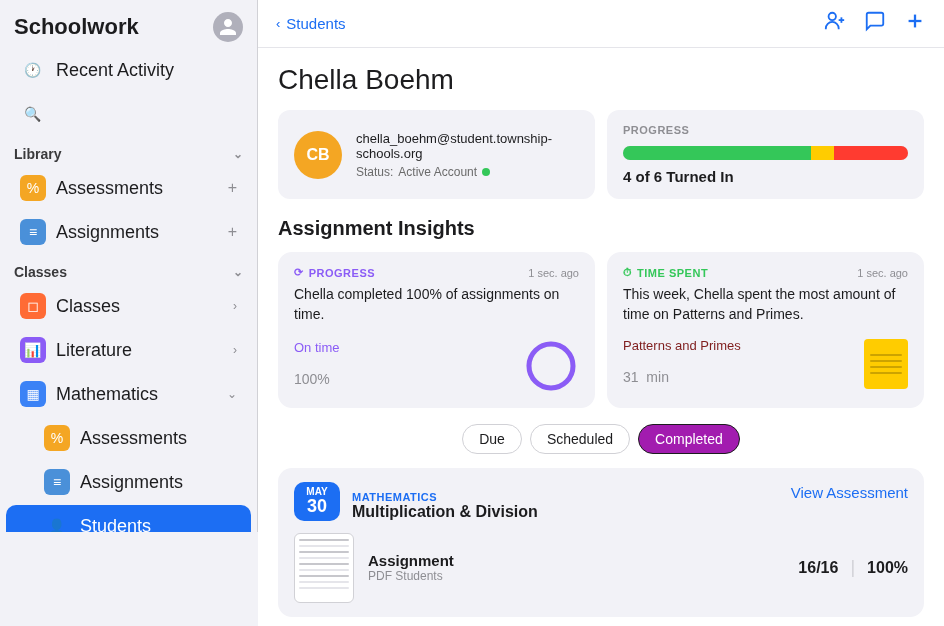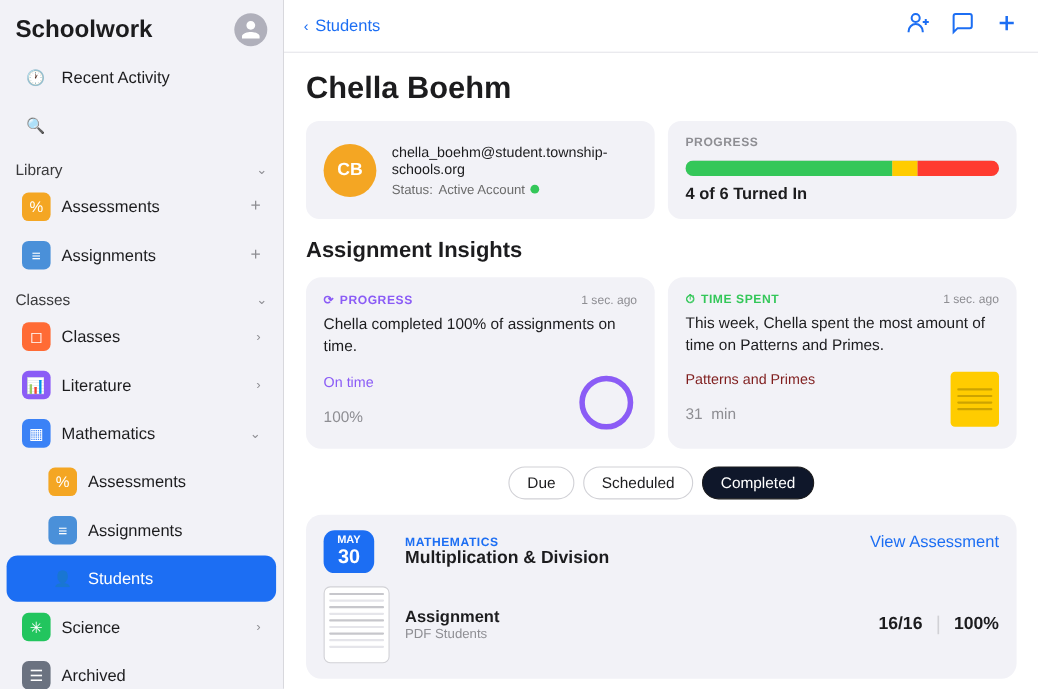--- a/index.html
+++ b/index.html
@@ -13,21 +13,21 @@
     }
 
     
     .sidebar {
       width: 258px;
       min-width: 258px;
       background: #f2f2f7;
       display: flex;
       flex-direction: column;
       border-right: 1px solid #d1d1d6;
-      height: 626px;
+      height: 532px;
       overflow-y: auto;
     }
     .sidebar-header {
       display: flex;
       align-items: center;
       justify-content: space-between;
       padding: 12px 14px 6px 14px;
     }
     .sidebar-title {
       font-size: 22px;
@@ -64,35 +64,35 @@
     .sidebar-item .item-icon {
       width: 26px;
       height: 26px;
       border-radius: 6px;
       display: flex;
       align-items: center;
       justify-content: center;
       font-size: 14px;
       flex-shrink: 0;
     }
-    .sidebar-item .item-label { flex: 1; font-size: 15px; }
+    .sidebar-item .item-label { flex: 1; font-size: 18px; }
     .sidebar-item .item-chevron { font-size: 12px; color: #8e8e93; }
     .sidebar-item .item-plus {
       font-size: 16px;
       color: #8e8e93;
       cursor: pointer;
     }
 
     .sidebar-section-header {
       display: flex;
       align-items: center;
       justify-content: space-between;
       padding: 10px 14px 4px 14px;
       font-size: 14px;
-      font-weight: 400;
+      font-weight: 700;
       color: #3a3a3c;
     }
     .sidebar-section-header .chevron { font-size: 12px; color: #8e8e93; }
 
     .sub-item {
       padding-left: 38px;
     }
 
     
     .icon-clock { background: transparent; color: #8e8e93; }
@@ -139,21 +139,21 @@
       font-size: 18px;
     }
     .topbar-right span { cursor: pointer; }
 
     .page-content {
       padding: 16px 20px;
       flex: 1;
     }
     .page-title {
       font-size: 28px;
-      font-weight: 700;
+      font-weight: 400;
       color: #1c1c1e;
       margin-bottom: 14px;
     }
 
     
     .info-row {
       display: flex;
       gap: 12px;
       margin-bottom: 18px;
     }
@@ -318,41 +318,41 @@
     .filter-btn {
       padding: 6px 16px;
       border-radius: 20px;
       border: 1.5px solid #d1d1d6;
       background: #fff;
       font-size: 14px;
       cursor: pointer;
       color: #1c1c1e;
     }
     .filter-btn.active {
-      background: #0f172a;
+      background: #a21caf;
       color: #fff;
       border-color: #1c1c1e;
     }
 
     
     .assignment-item {
       background: #f2f2f7;
       border-radius: 14px;
       padding: 14px 16px;
     }
     .assignment-header {
       display: flex;
       align-items: flex-start;
       justify-content: space-between;
       margin-bottom: 12px;
     }
     .assignment-left {
       display: flex;
-      align-items: center;
-      gap: 28px;
+      align-items: flex-end;
+      gap: 12px;
     }
     .date-badge {
       background: #1c6ef3;
       color: #fff;
       border-radius: 10px;
       padding: 4px 8px;
       text-align: center;
       min-width: 46px;
     }
     .date-month { font-size: 10px; font-weight: 600; text-transform: uppercase; }

